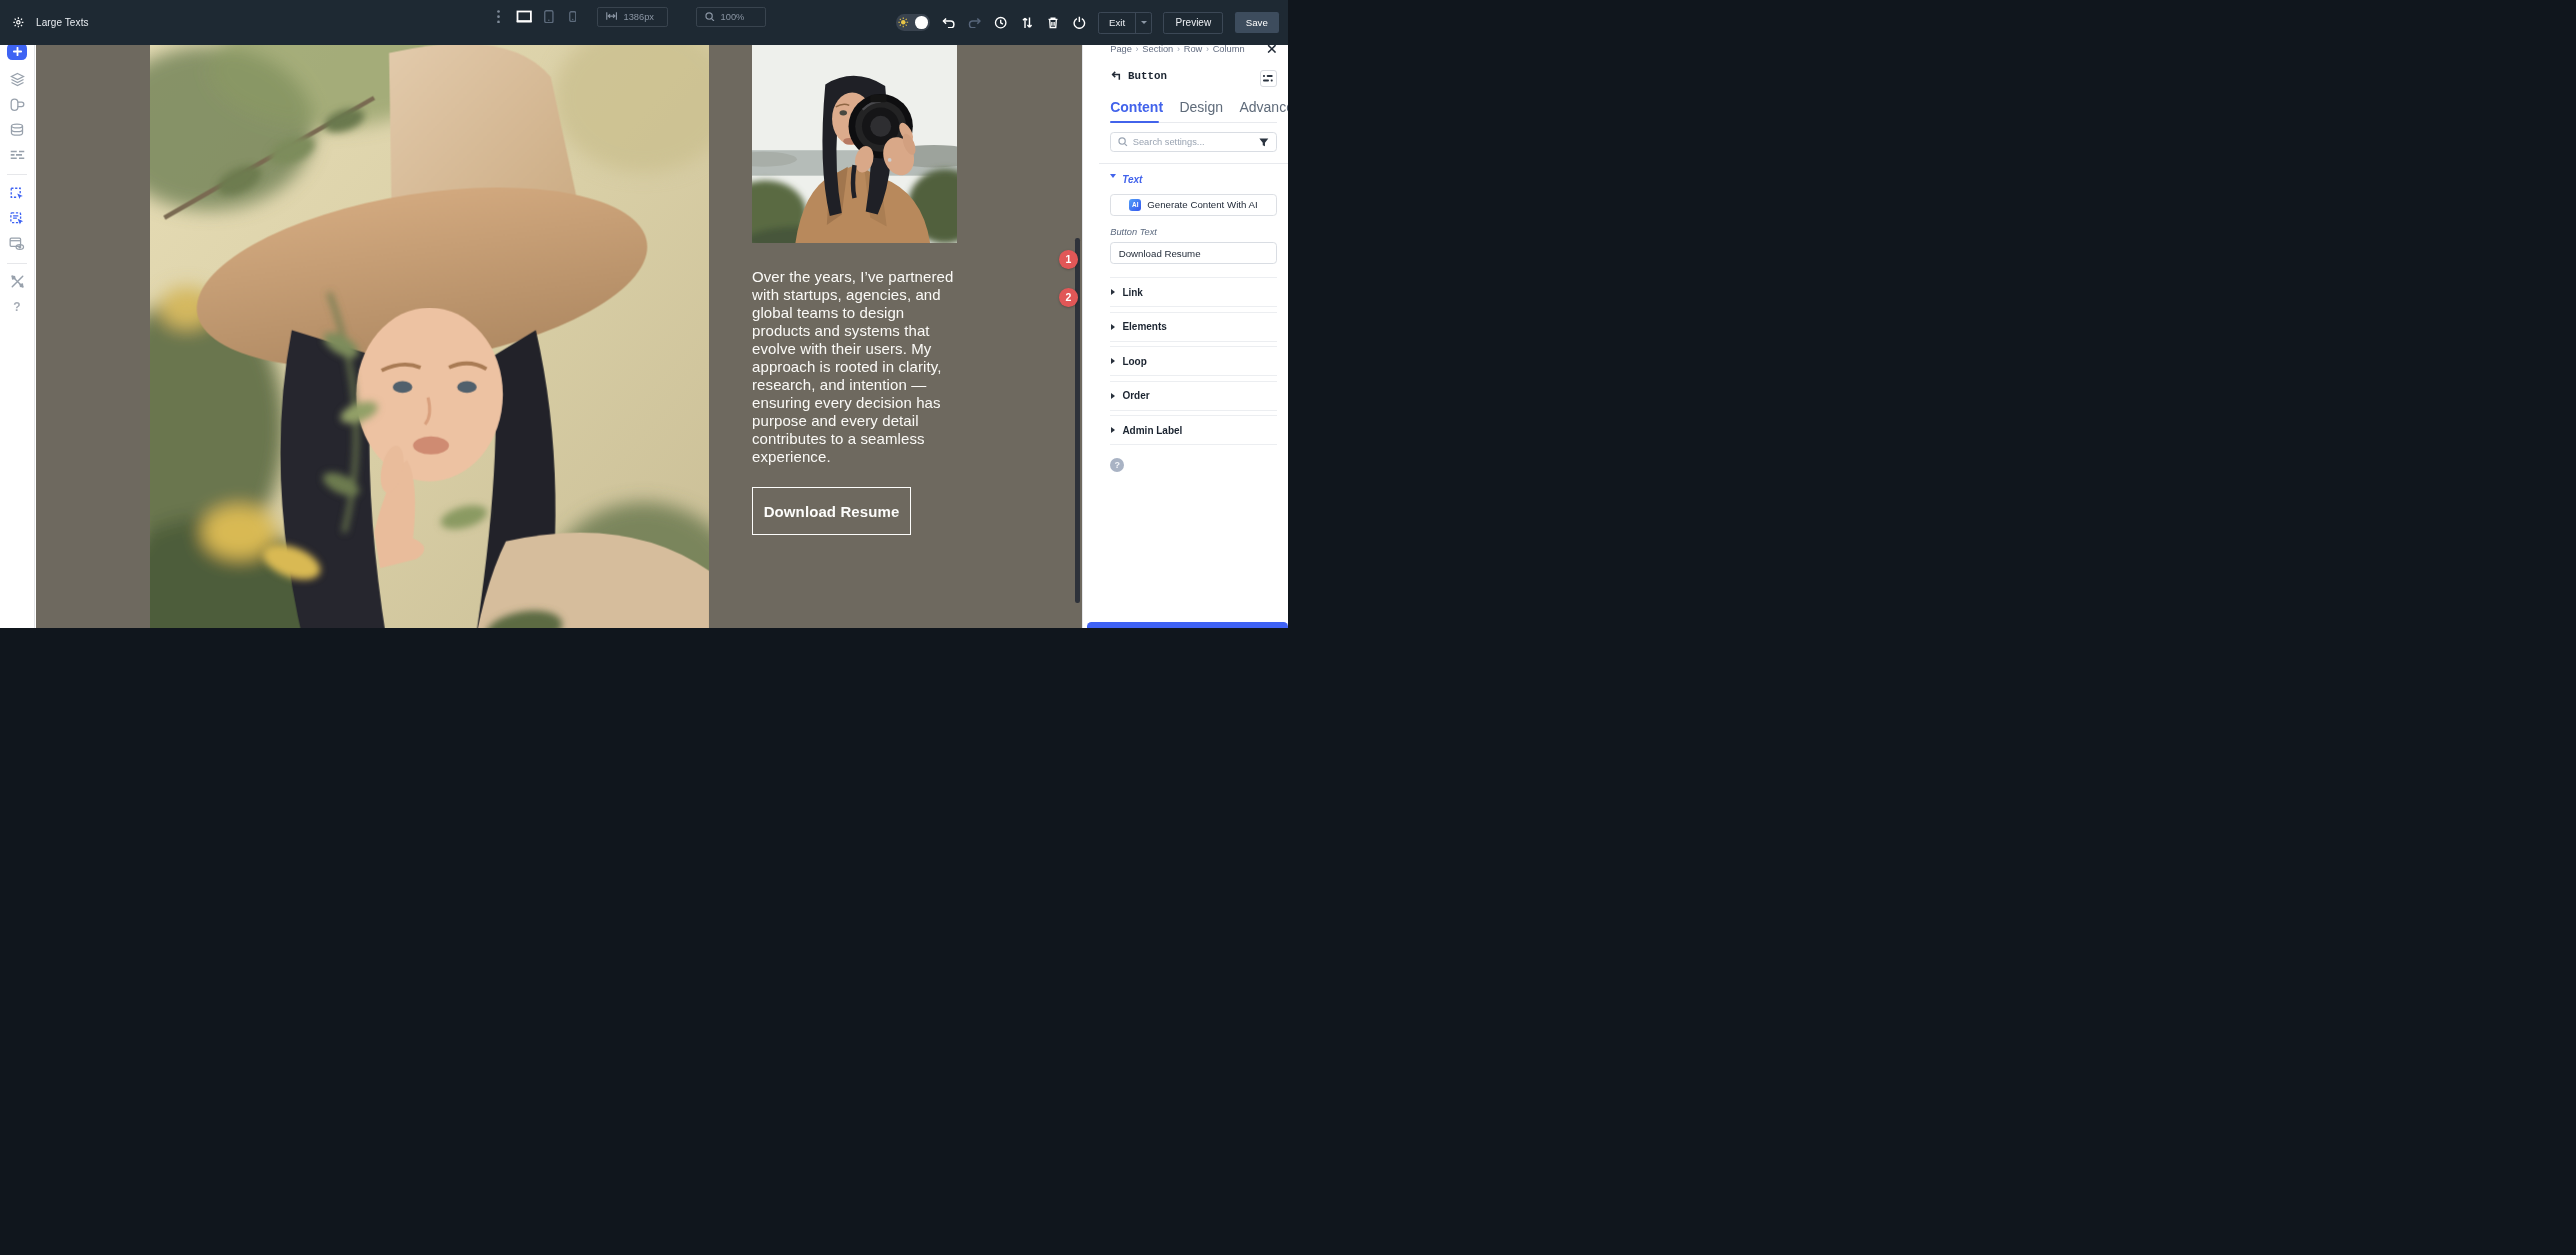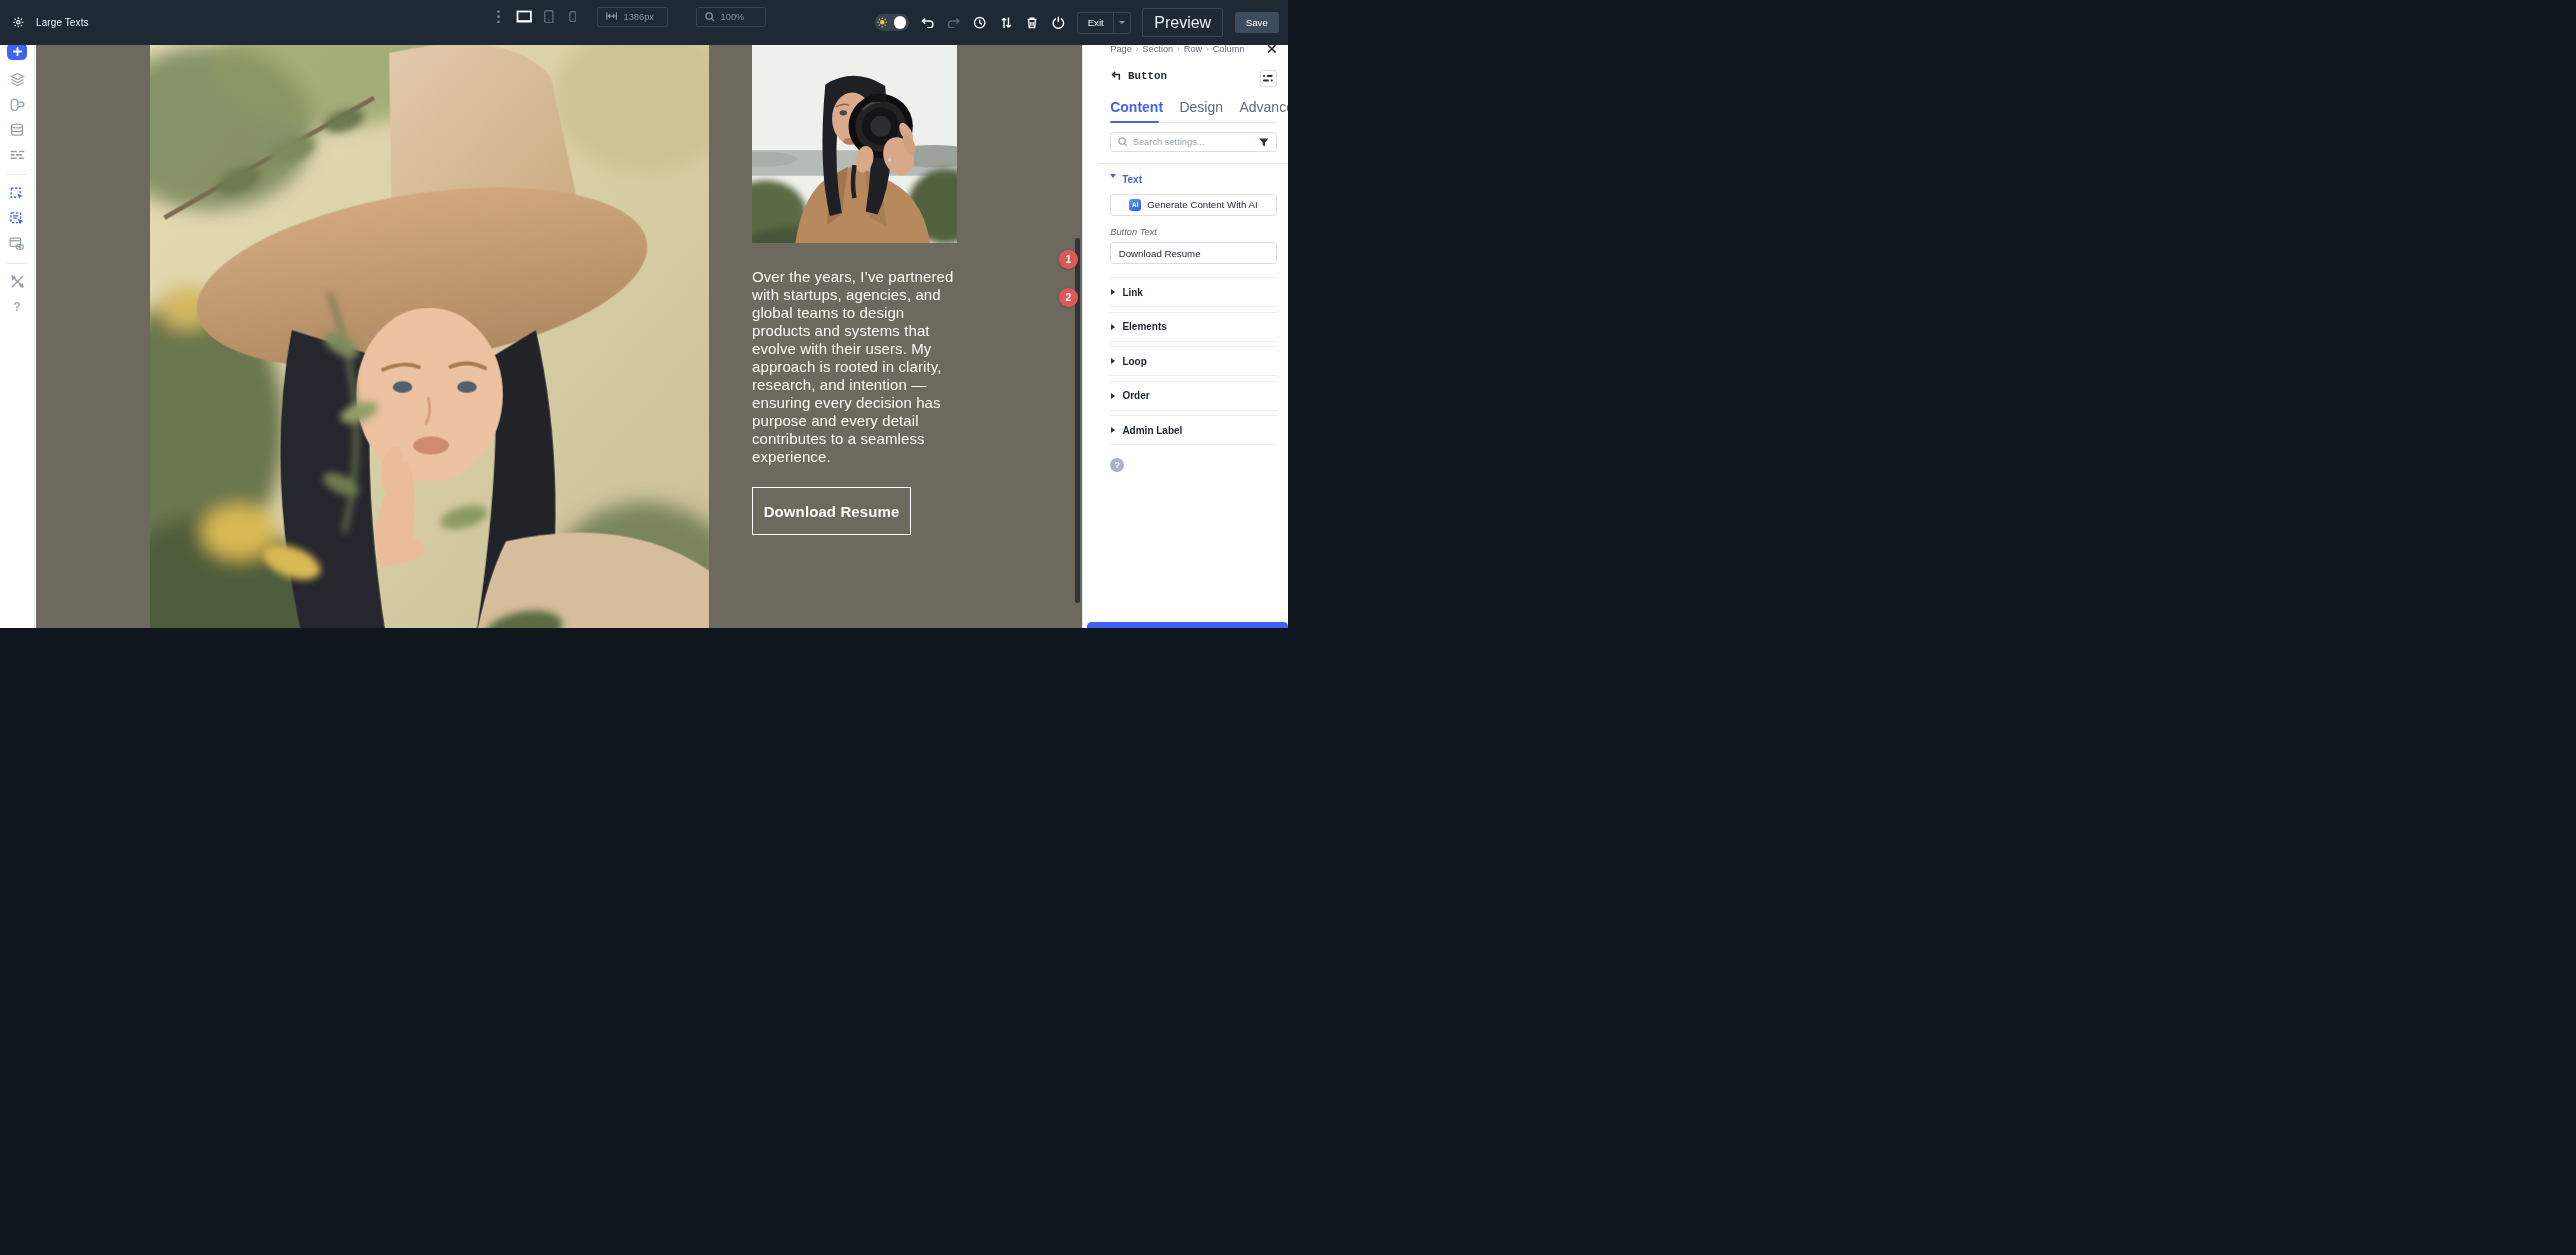--- a/index.html
+++ b/index.html
@@ -15,21 +15,21 @@
   .tb-center { position:absolute; left:491px; top:0; height:33px; display:flex; align-items:center; gap:8.2px; }
   .tb-field { display:flex; align-items:center; gap:6px; height:20px; padding:0 8.2px;
               border:0.7px solid #39444f; border-radius:2.2px; color:#8a95a3; font-size:9.3px; }
   .tb-field.w { margin-left:9px; min-width:71px; }
   .tb-field.z { margin-left:19.4px; min-width:70px; }
   .tb-right { margin-left:auto; display:flex; align-items:center; gap:11.2px; padding-right:9px; }
   .icon-btn { display:flex; align-items:center; justify-content:center; width:15px; height:18px; cursor:pointer; }
   .toggle { width:34px; height:16.4px; border-radius:8.2px; background:#39434f; display:flex; align-items:center;
             padding:0 2.2px; justify-content:space-between; }
   .knob { width:12.7px; height:12.7px; border-radius:50%; background:#fff; }
-  .tb-btn { border:0.7px solid #3c4856; border-radius:2.2px; color:#edf0f4; font-size:16px;
+  .tb-btn { border:0.7px solid #3c4856; border-radius:2.2px; color:#edf0f4; font-size:10px;
             padding:4.5px 11.2px; background:transparent; cursor:pointer; }
   .exit-split { display:flex; align-items:stretch; border:0.7px solid #3c4856; border-radius:2.2px; }
   .exit-main { padding:4.5px 9.7px; color:#edf0f4; font-size:9.7px; cursor:pointer; }
   .exit-caret { width:16.4px; display:flex; align-items:center; justify-content:center;
                 border-left:0.7px solid #3c4856; cursor:pointer; }
   .caret-down { width:0; height:0; border-left:3px solid transparent; border-right:3px solid transparent;
                 border-top:3.7px solid #8b97a5; }
   .save-btn { background:#3d4c5d; border:none; border-radius:2.2px; color:#fff; font-size:9.7px;
               padding:5.2px 11.2px; cursor:pointer; }
 
@@ -76,21 +76,21 @@
   .tab.active { color:#4263eb; font-weight:600; }
   .tab-underline { position:absolute; left:0; bottom:-1.5px; width:49px; height:2.2px; background:#4263eb;
                    border-radius:1.5px; }
   .tabs-icons { margin-left:auto; display:flex; align-items:center; gap:6.7px; }
   .search-row { margin-top:9.7px; display:flex; align-items:center; height:20px; border:0.7px solid #d9dde3;
                 border-radius:3.7px; padding:0 6.7px; gap:5.2px; }
   .search-row input { flex:1; border:none; outline:none; font-size:9.3px; color:#3a4555;
                       font-family:"Liberation Sans", sans-serif; background:transparent; }
   .search-row input::placeholder { color:#9aa4b2; }
   .panel-div { height:0.7px; background:#e8eaee; margin:10.5px -11.2px 0; }
-  .sec-head { display:flex; gap:6px; margin-top:10.5px; cursor:pointer; }
+  .sec-head { display:flex; gap:6px; margin-top:10.5px; cursor:pointer;font-style:italic; }
   .tri-down-blue { width:0; height:0; border-left:3.7px solid transparent; border-right:3.7px solid transparent;
                    border-top:4.5px solid #4263eb; }
   .sec-title-blue { color:#4263eb; font-size:10px; font-weight:600; }
   .ai-btn { margin-top:9px; height:21.7px; border:0.7px solid #dcdfe4; border-radius:3.7px; background:#fff;
             display:flex; align-items:center; justify-content:center; gap:6px; width:100%; cursor:pointer; }
   .ai-badge { width:12px; height:12px; border-radius:3px; background:linear-gradient(135deg,#53a0f8,#3456ee);
               color:#fff; font-size:6.4px; font-weight:700; display:flex; align-items:center; justify-content:center; }
   .ai-label { font-size:9.7px; color:#1d2634; }
   .field-label { margin-top:11.2px; font-size:9.3px; color:#5d6b80;font-style:italic; }
   .text-input { margin-top:5.2px; width:100%; height:22.4px; border:0.7px solid #d9dde3; border-radius:3.7px;

